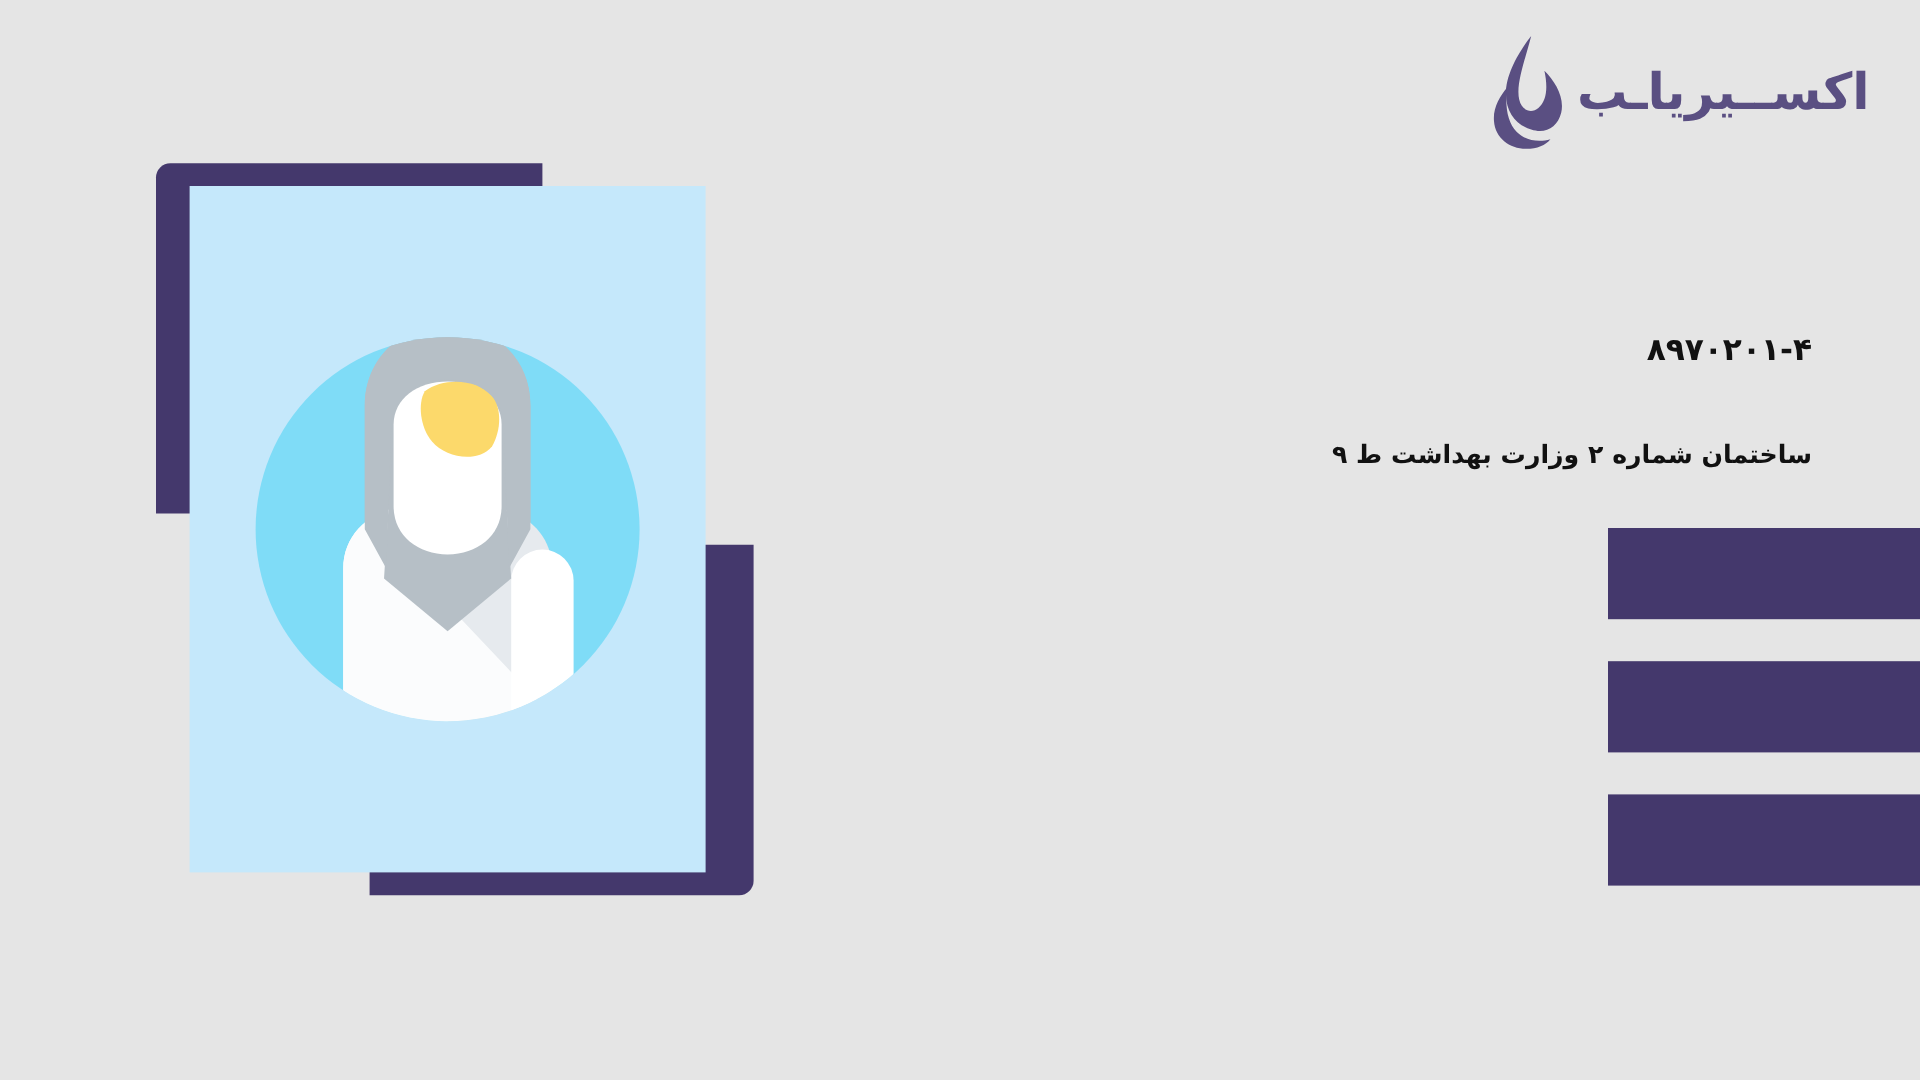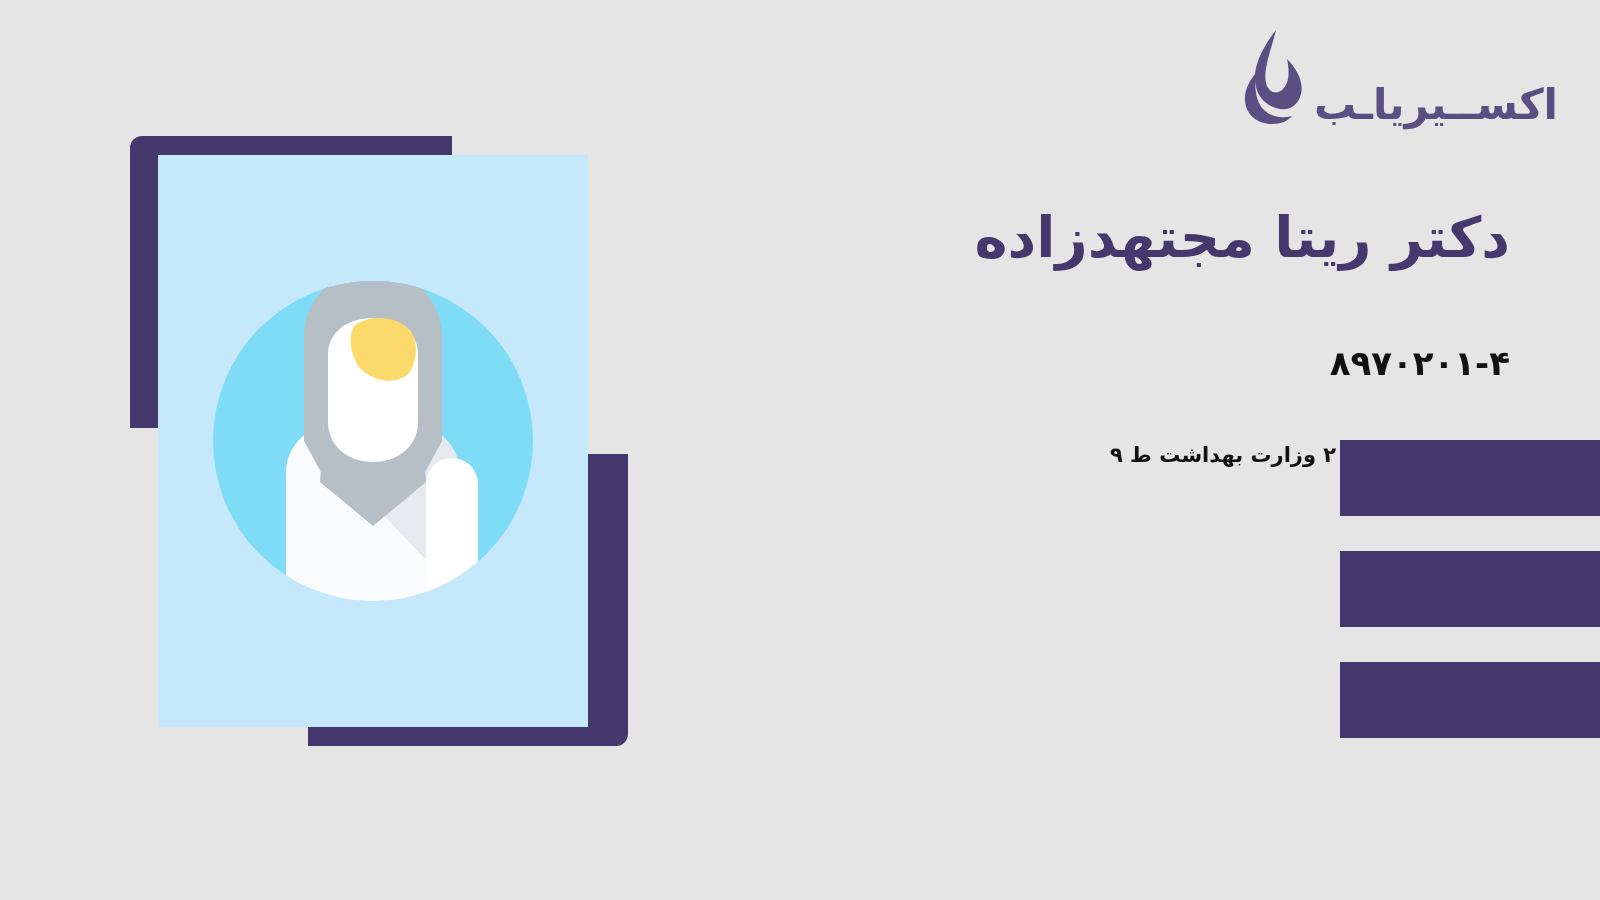--- a/index.html
+++ b/index.html
@@ -16,21 +16,21 @@
     font-family: "DejaVu Sans", "Liberation Sans", sans-serif;
   }
 
   
   #brand {
     position: absolute;
     top: 28px;
     right: 42px;
     display: flex;
     flex-direction: row;
-    align-items: flex-end;
+    align-items: center;
     gap: 10px;
   }
   #brand-wordmark {
     font-family: "DejaVu Sans", "Liberation Sans", sans-serif;
     font-size: 42px;
     font-weight: 700;
     color: #5a4f82;
     letter-spacing: 1px;
     line-height: 1;
     direction: rtl;
@@ -108,21 +108,21 @@
     font-family: "DejaVu Sans", "Liberation Sans", sans-serif;
     font-size: 38px;
     font-weight: 400;
     color: #44386c;
     line-height: 1.3;
     margin: 14px 0 0 0;
     white-space: nowrap;
   }
   #doctor-phone {
     font-family: "DejaVu Sans", "Liberation Sans", sans-serif;
-    font-size: 34px;
+    font-size: 26px;
     font-weight: 700;
     color: #111111;
     margin: 72px 0 0 0;
     white-space: nowrap;
     direction: rtl;
   }
   #doctor-address {
     font-family: "DejaVu Sans", "Liberation Sans", sans-serif;
     font-size: 21px;
     font-weight: 700;
@@ -189,21 +189,20 @@
 
           <path d="M196 100 C212 88 240 90 252 104 C260 114 260 132 252 146 C240 160 214 156 202 142 C192 130 190 110 196 100 Z" fill="#fcd96b"></path>
 
           <path d="M146 112 C146 70 180 44 215 44 C250 44 284 70 284 112 L284 215 L266 248 L262 130 C262 106 242 90 215 90 C188 90 168 106 168 130 L164 248 L146 215 Z" fill="#b6bfc6"></path>
         </g>
       </svg>
     </div>
   </div>
 
   <div id="info">
-    <h1 id="doctor-name">دکتر ریتا مجتهدزاده</h1>
     <div id="doctor-phone">۸۹۷۰۲۰۱-۴</div>
     <div id="doctor-address">ساختمان شماره ۲ وزارت بهداشت ط ۹</div>
   </div>
 
   <div id="deco-bar-1" class="deco-bar"></div>
   <div id="deco-bar-2" class="deco-bar"></div>
   <div id="deco-bar-3" class="deco-bar"></div>
 
 </div>
 

